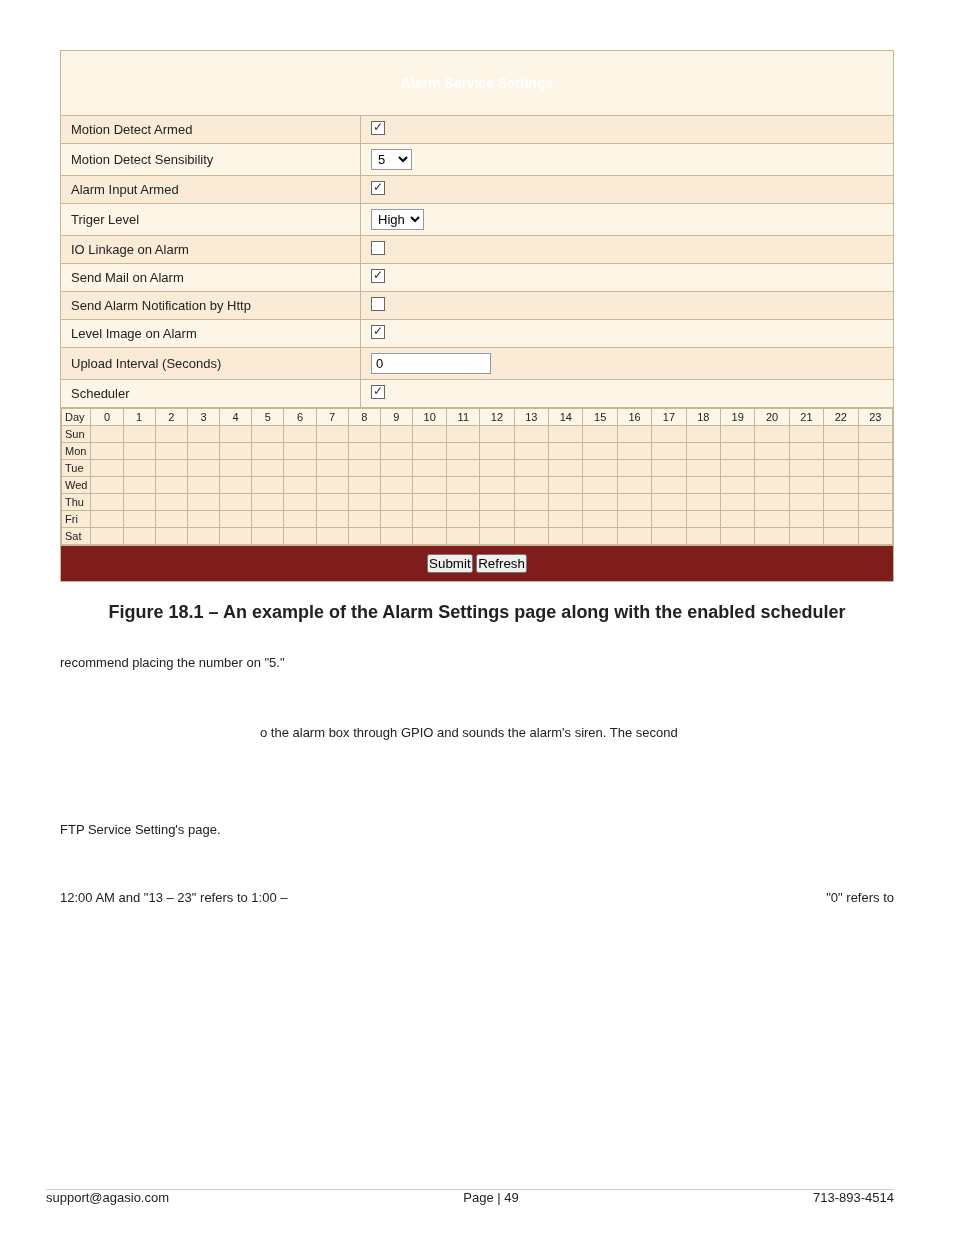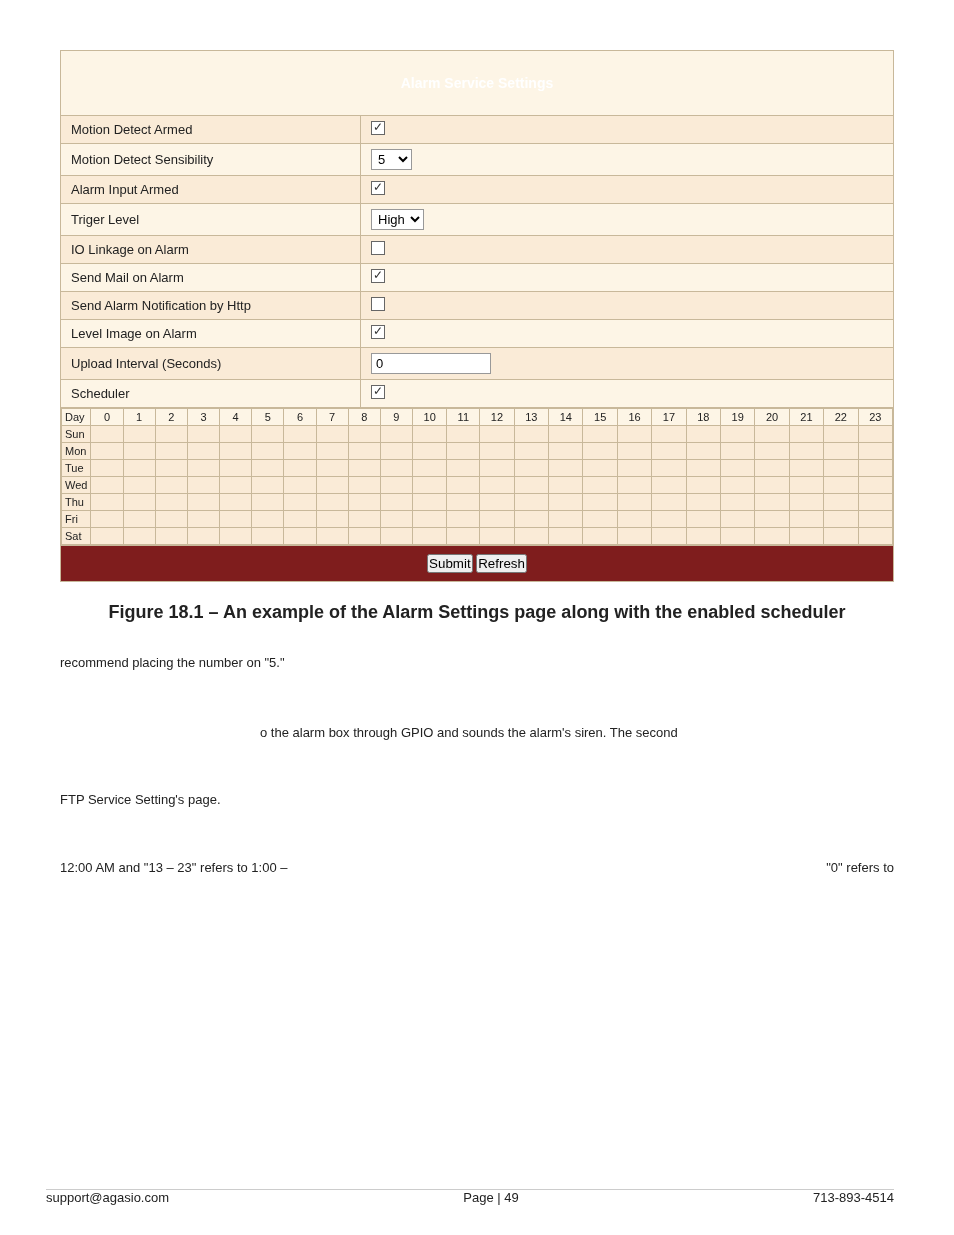--- a/index.html
+++ b/index.html
@@ -470,21 +470,21 @@
     </tr>
   </tbody>
     </table>
 
   <p class="figure-caption">Figure 18.1 – An example of the Alarm Settings page along with the enabled scheduler</p>
 
   <p class="body-text">recommend placing the number on "5."</p>
 
   <p class="body-text" style="margin-top:50px; padding-left:200px;">o the alarm box through GPIO and sounds the alarm's siren. The second</p>
 
-  <p class="body-text" style="margin-top:48px;">FTP Service Setting's page.</p>
+  <p class="body-text" style="margin-top:78px;">FTP Service Setting's page.</p>
 
   <div style="display:flex; justify-content:space-between; margin-top:50px;">
     <p>12:00 AM and "13 – 23" refers to 1:00 –</p>
     <p>"0" refers to</p>
   </div>
 
 </div>
 
 <div class="footer">
   <span>support@agasio.com</span>

